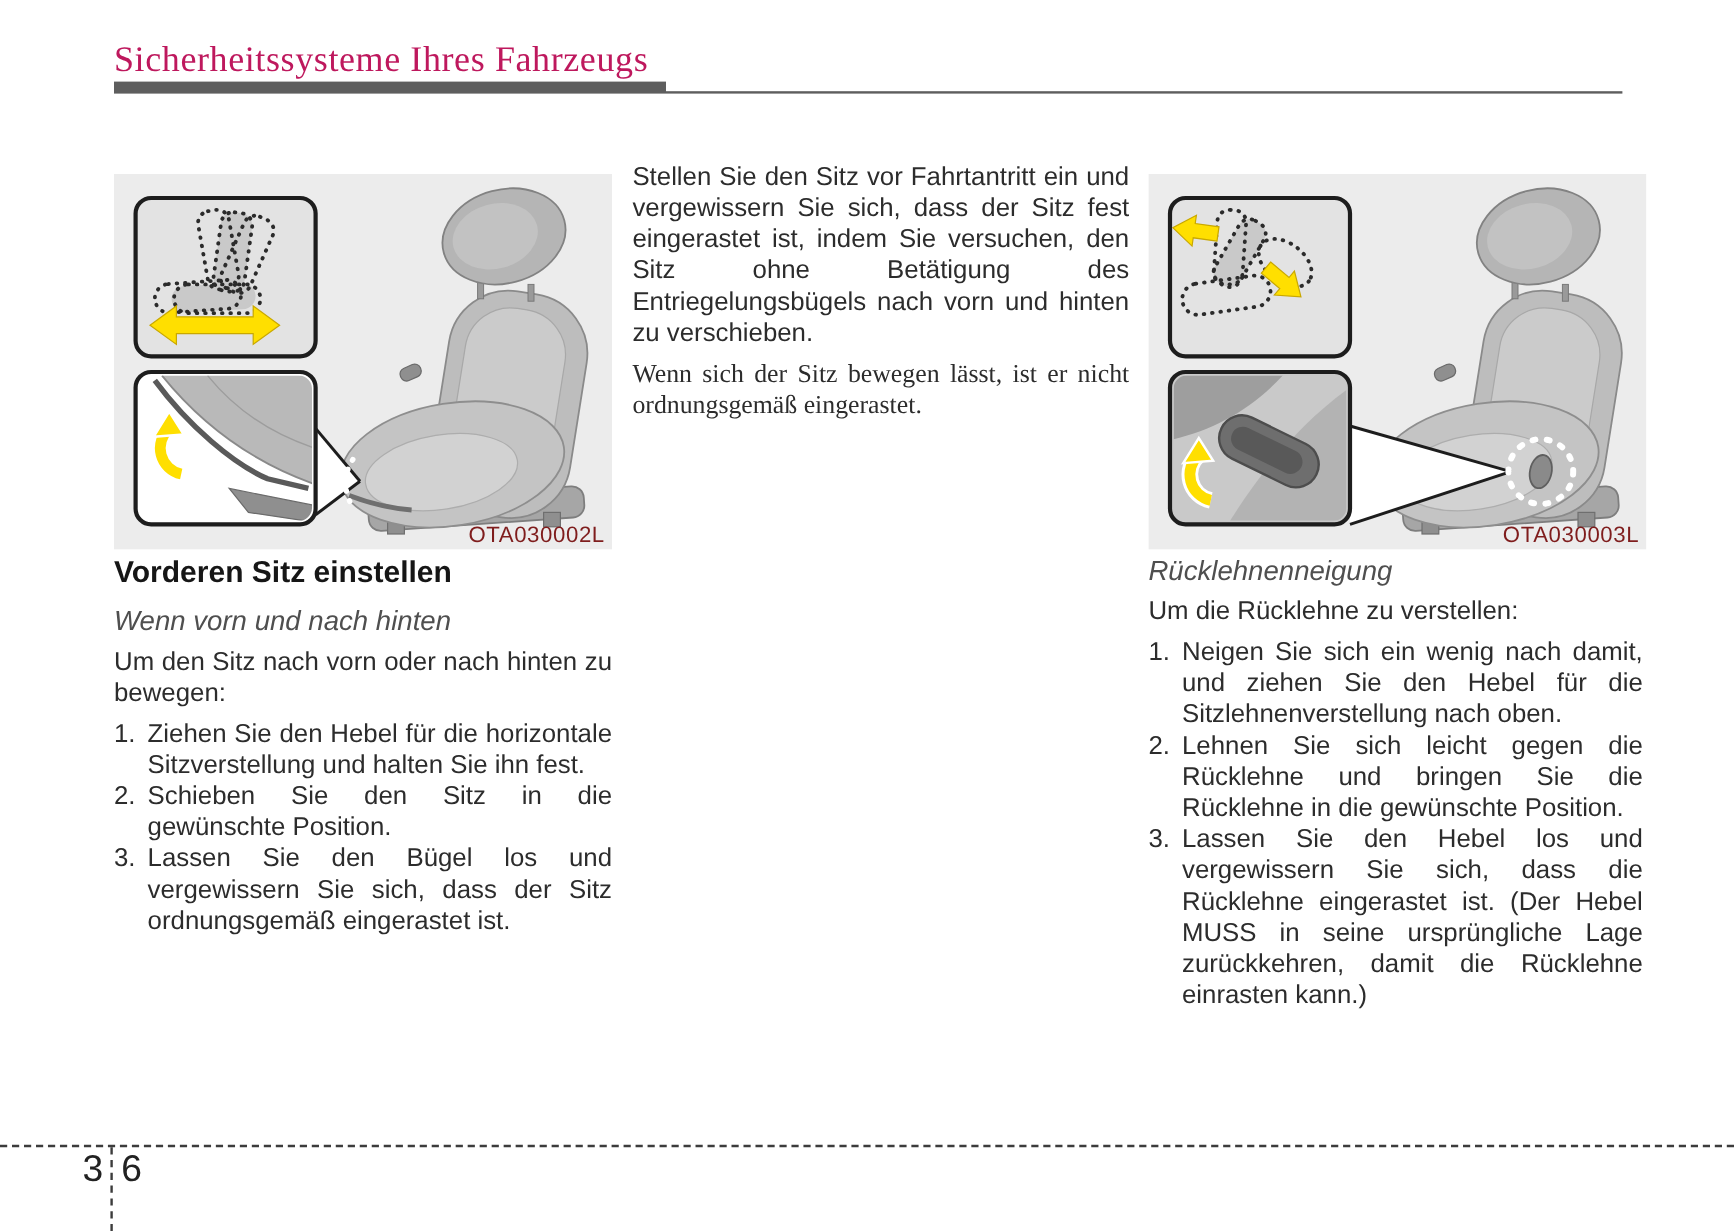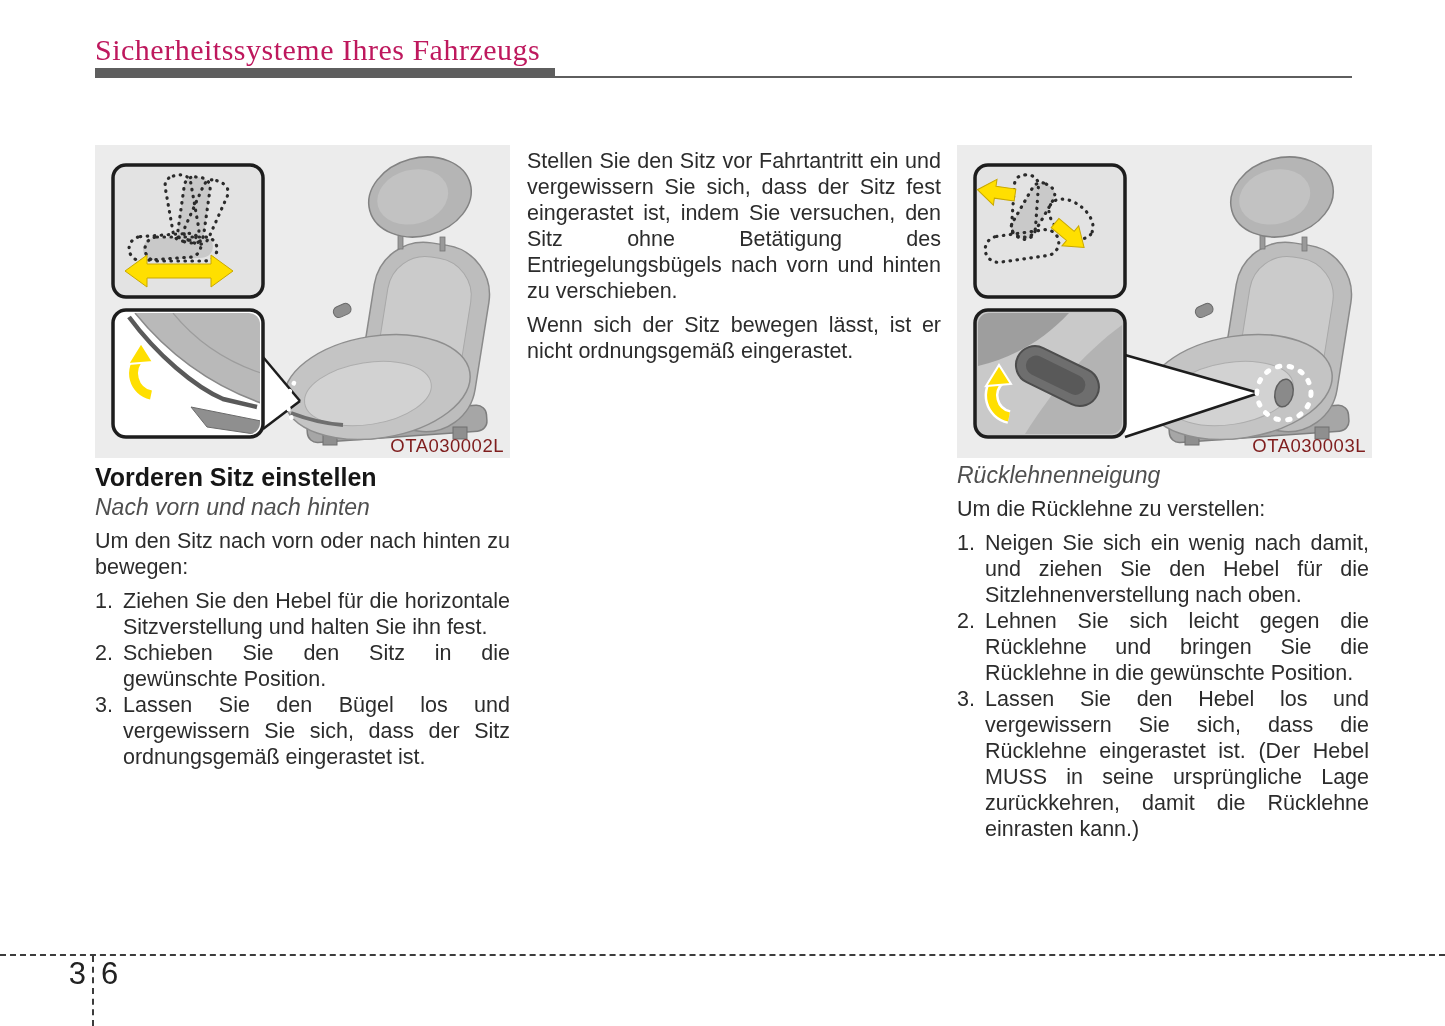--- a/index.html
+++ b/index.html
@@ -23,28 +23,28 @@
   .figure-right { left:957px; top:145px; }
   .figure svg { display:block; }
   .figure-code {
     position:absolute; right:6px; bottom:1px;
     font-size:18.5px; color:#7f1d1d; letter-spacing:0.5px;
   }
 
   
   .col { position:absolute; width:415px; font-size:21.5px; line-height:26px; text-align:justify; }
   .col-left   { left:95px;  top:462px; }
-  .col-middle { left:527px; top:148px; width:414px; }
+  .col-middle { left:527px; top:134px; width:414px; }
   .col-right  { left:957px; top:462px; width:412px; }
 
   .col p { margin:0 0 8px 0; }
-  .col p:last-child { margin-bottom:12px; }
+  .col p:last-child { margin-bottom:12px;font-family:Liberation Serif, serif; }
 
   h3.sec-heading {
-    margin:0 0 2px 0; font-size:25px; line-height:30px;
+    margin:0 0 12px 0; font-size:25px; line-height:30px;
     font-weight:bold; color:#161616; text-align:left;
   }
   h4.sub-heading {
     margin:0 0 8px 0; font-size:23px; line-height:26px;
     font-weight:normal; font-style:italic; color:#4f4f4f; text-align:left;
   }
   .intro { margin:0; }
 
   .steps { margin:0; }
   .step { display:flex; }
@@ -212,21 +212,21 @@
           <path d="M 52 272 A 22 22 0 0 1 42 234" fill="none" stroke="#FFDF00" stroke-width="9"></path>
           <polygon points="29,241 42,220 54,239" fill="#FFDF00" stroke="#ffffff" stroke-width="2"></polygon>
         </g>
       </g>
     </svg>
     <div class="figure-code">OTA030003L</div>
   </div>
 
   <div class="col col-left">
     <h3 class="sec-heading">Vorderen Sitz einstellen</h3>
-    <h4 class="sub-heading">Nach vorn und nach hinten</h4>
+    <h4 class="sub-heading">Wenn vorn und nach hinten</h4>
     <p class="intro">Um den Sitz nach vorn oder nach hinten zu bewegen:</p>
     <div class="steps">
       <div class="step">
         <span class="num">1.</span>
         <span class="txt">Ziehen Sie den Hebel für die horizontale Sitzverstellung und halten Sie ihn fest.</span>
       </div>
       <div class="step">
         <span class="num">2.</span>
         <span class="txt">Schieben Sie den Sitz in die gewünschte Position.</span>
       </div>

